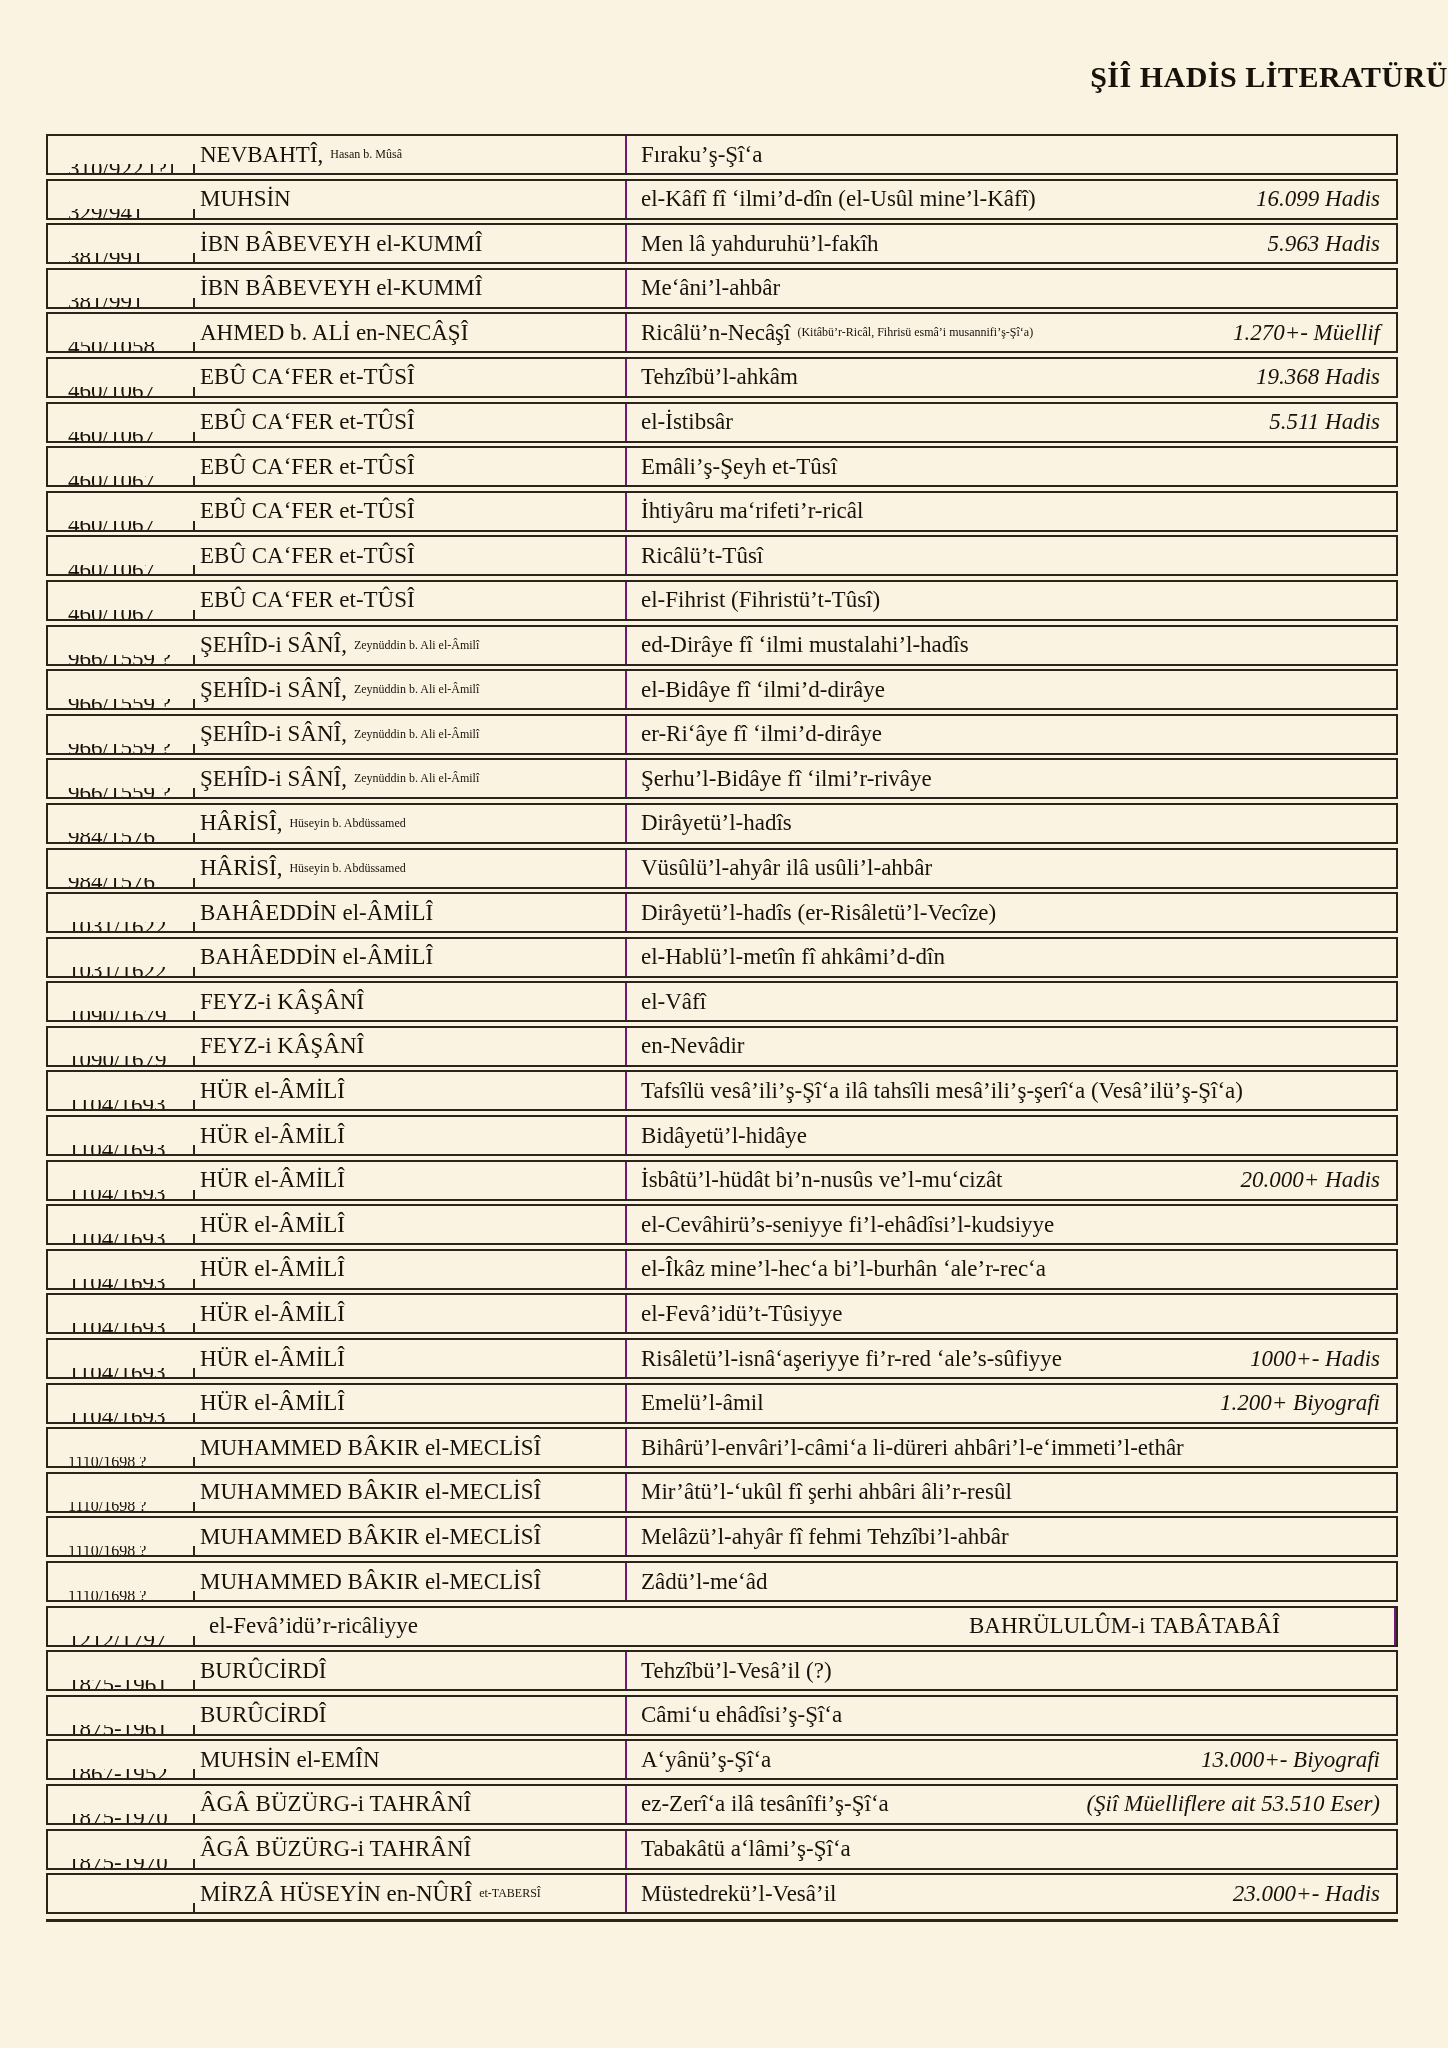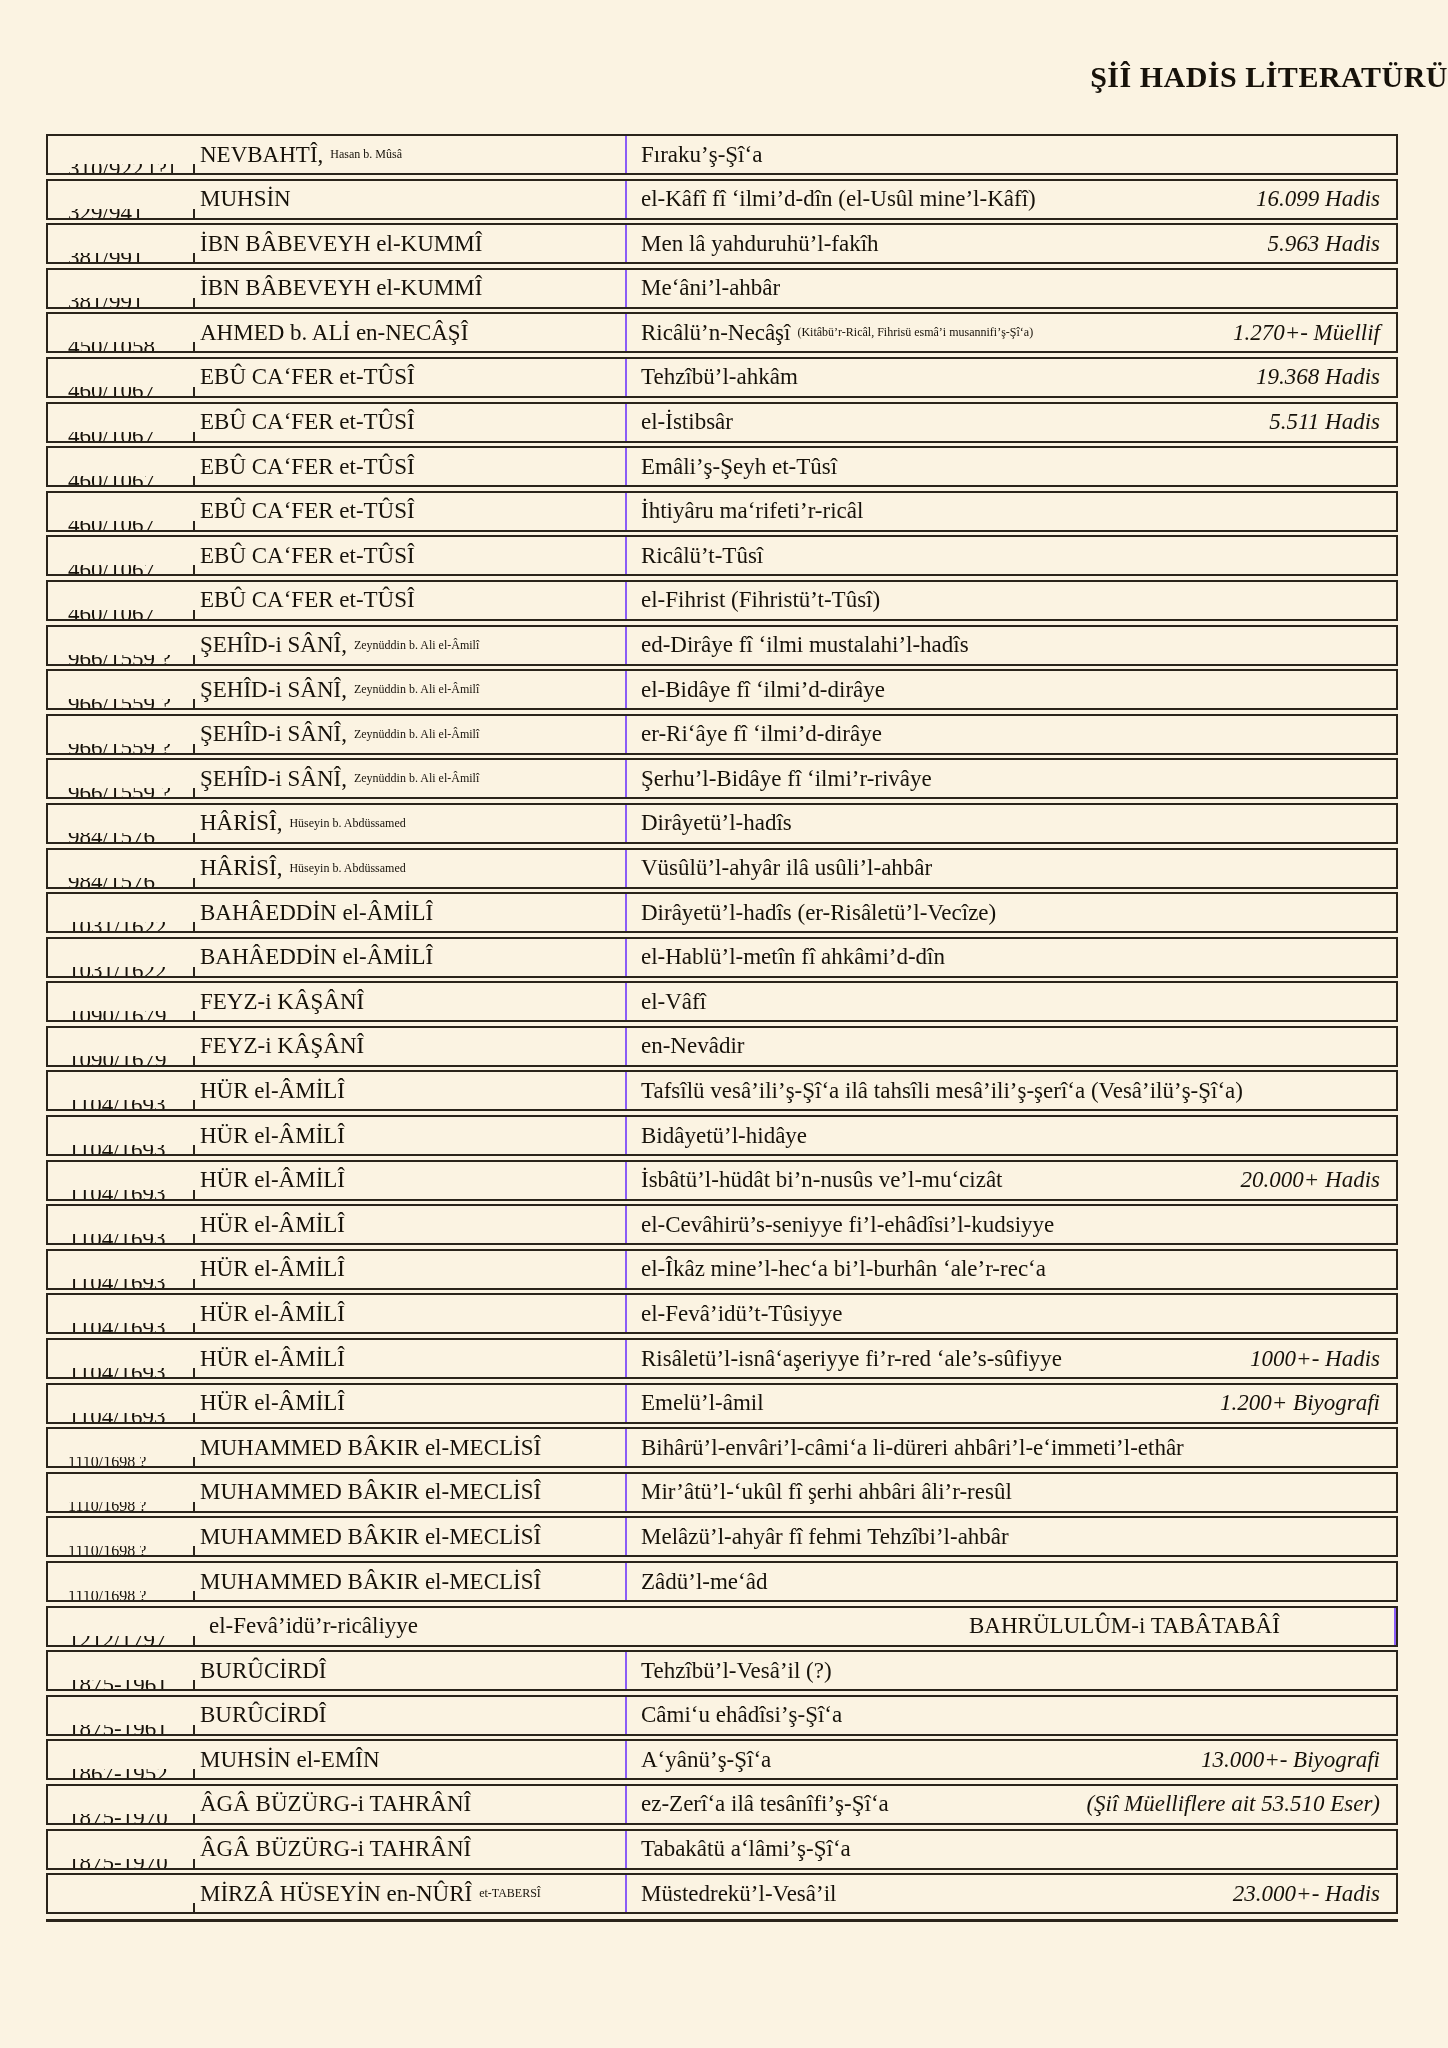--- a/index.html
+++ b/index.html
@@ -56,21 +56,21 @@
     width: 147px;
     padding-left: 20px;
     border-right: 2px solid #2a241b;
     font-size: 23px;
     margin-top: 28px;
   }
   .c-date.small { font-size: 16px; }
   .c-author {
     width: 432px;
     padding-left: 5px;
-    border-right: 2px solid #8b5cf6;
+    border-right: 2px solid #701a75;
     font-size: 23px;
   }
   .c-work {
     flex: 1;
     padding: 0 16px 0 14px;
     font-size: 23px;
     justify-content: space-between;
   }
   .wleft { display: flex; align-items: center; min-width: 0; }
   .note  { font-size: 12px; margin-left: 7px; }

